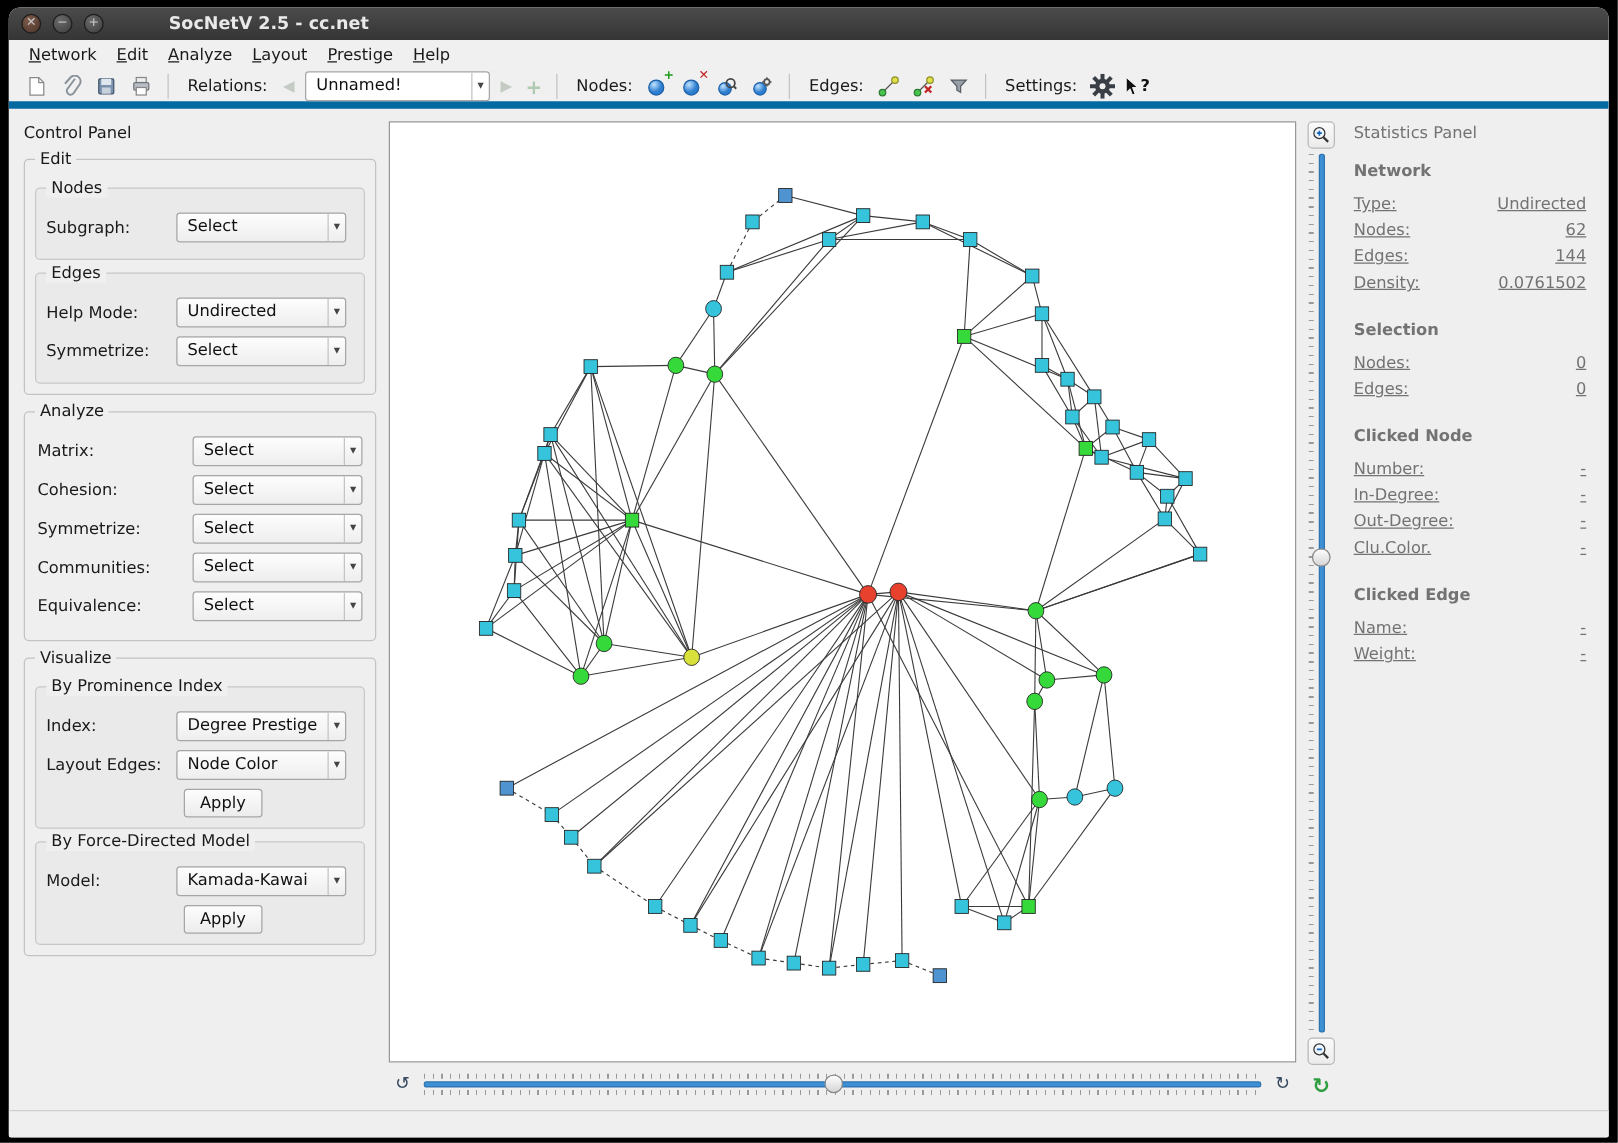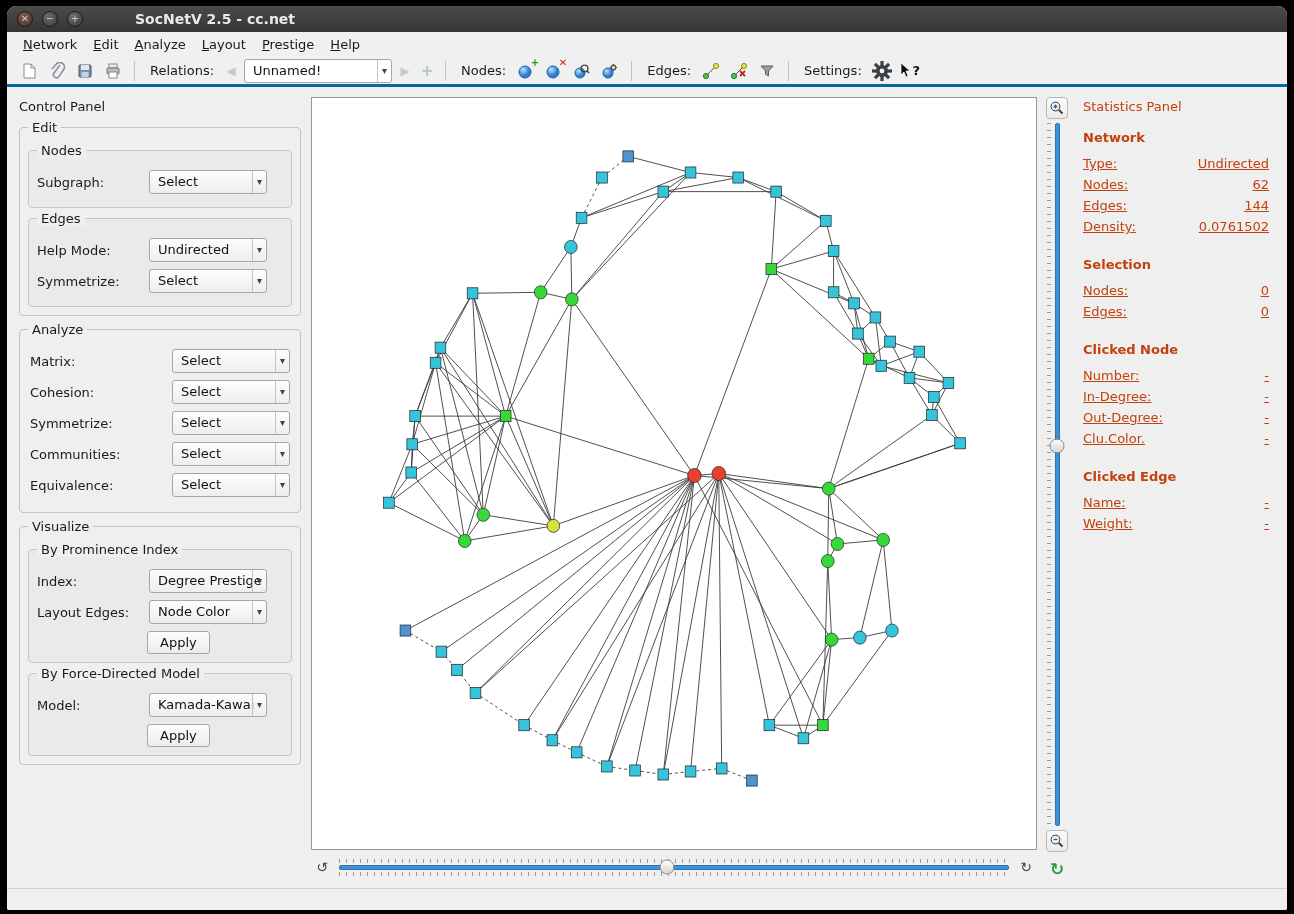--- a/index.html
+++ b/index.html
@@ -15,45 +15,45 @@
             color:#c9c9c9; font-size:10px; line-height:14px; text-align:center; cursor:default; }
   .winbtn.close { background:radial-gradient(circle at 35% 30%, #7d5a4a, #4a3328); }
   .titletext { color:#e9e9e9; font-size:14px; font-weight:bold; }
 
   
   .menubar { height:25px; background:#f0f0f1; display:flex; align-items:center; padding:0 8px; flex:none; font-size:13px; color:#1a1a1a; }
   .menu-item { display:inline-block; padding:3px 8px; }
   .menu-item::first-letter { text-decoration:underline; }
 
   
-  .toolbar { height:30px; background:#f0f0f1; border-bottom:3px solid #0369a1; display:flex; align-items:center; padding:0 10px; gap:4px; flex:none; font-size:13px; color:#1a1a1a; }
+  .toolbar { height:30px; background:#f0f0f1; border-bottom:6px solid #0369a1; display:flex; align-items:center; padding:0 10px; gap:4px; flex:none; font-size:13px; color:#1a1a1a; }
   .tb-btn { width:24px; height:24px; display:flex; align-items:center; justify-content:center; border-radius:3px; position:relative; }
   .tb-sep { width:1px; height:20px; background:#c2c2c3; margin:0 5px; }
   .tb-label { margin:0 4px 0 6px; }
   .tb-arrow { color:#9fae9f; font-size:12px; opacity:.55; width:18px; text-align:center; }
   .tb-plus { color:#7fae7f; font-size:16px; font-weight:bold; opacity:.55; width:18px; text-align:center; }
   .combo { position:relative; height:24px; line-height:22px; background:linear-gradient(#fdfdfd,#eeeeef); border:1px solid #a6a6a7; border-radius:3px;
            font-size:13px; padding:0 20px 0 8px; overflow:hidden; white-space:nowrap; color:#111; }
   .combo .combo-arrow { position:absolute; right:4px; top:0; line-height:22px; font-size:10px; color:#444; border-left:1px solid #c4c4c5; padding-left:4px; }
   .relations-combo { width:148px; background:#fff; }
   .badge { position:absolute; right:-1px; top:-1px; font-size:10px; font-weight:bold; line-height:10px; }
   .cursor-q { font-size:13px; font-weight:bold; color:#111; margin-left:1px; }
 
   
   .main { flex:1; display:grid; grid-template-columns:290px 1fr 28px 202px; gap:6px; padding:10px 8px 6px 8px; min-height:0; }
 
   
   .control-panel { font-size:13px; color:#1a1a1a; padding:0 2px; }
   .panel-title { margin:2px 0 10px 2px; }
   .groupbox { position:relative; border:1px solid #c3c3c4; border-radius:4px; margin:13px 2px 0 2px; padding:12px 8px 8px 8px; }
   .gb-title { position:absolute; top:-8px; left:8px; background:#efeff0; padding:0 4px; font-size:13px; }
-  .subbox { position:relative; border:1px solid #c8c8c9; border-radius:4px; margin:10px 0 0 0; padding:12px 22px 6px 6px; background:#eaeaeb; }
+  .subbox { position:relative; border:1px solid #c8c8c9; border-radius:4px; margin:10px 0 0 0; padding:12px 12px 6px 6px; background:#eaeaeb; }
   .subbox .gb-title { background:#efeff0; }
   .cp-row { display:flex; align-items:center; justify-content:space-between; margin:7px 2px; }
-  .cp-combo { width:118px; flex:none; }
+  .cp-combo { width:136px; flex:none; }
   .apply-row { padding-left:112px; margin:6px 0 2px 0; }
   .apply-btn { display:inline-block; min-width:60px; text-align:center; padding:3px 12px; font-size:13px;
                background:linear-gradient(#fdfdfd,#ececec); border:1px solid #a6a6a7; border-radius:3px; color:#111; }
 
   
   .center-col { display:flex; flex-direction:column; min-height:0; }
   .graph-canvas { flex:1; background:#fff; border:1px solid #979798; position:relative; min-height:0; }
   .graph-canvas svg { position:absolute; inset:0; width:100%; height:100%; }
   .hslider-row { height:32px; display:flex; align-items:center; gap:6px; padding:2px 0 0 0; flex:none; }
   .round-btn { width:22px; height:22px; border-radius:4px; display:flex; align-items:center; justify-content:center;
@@ -70,21 +70,21 @@
               display:flex; align-items:center; justify-content:center; flex:none; }
   .vslider { flex:1; width:22px; position:relative; display:flex; justify-content:center; }
   .vticks { position:absolute; left:1px; top:0; bottom:0; width:4px;
             background-image:repeating-linear-gradient(to bottom,#9a9a9a 0 1px,transparent 1px 7px); }
   .vgroove { width:5px; height:100%; background:#3d8fd6; border:1px solid #2f74ad; border-radius:2px; position:relative; }
   .vhandle { position:absolute; top:46%; left:50%; transform:translate(-50%,-50%); width:15px; height:15px; border-radius:50%;
              background:linear-gradient(#fefefe,#d5d5d6); border:1px solid #8a8a8b; }
   .reset-btn { width:22px; height:26px; display:flex; align-items:center; justify-content:center; color:#2e9e3e; font-size:17px; font-weight:bold; flex:none; }
 
   
-  .stats-panel { font-size:13px; color:#c2410c; padding:2px 10px 0 6px; }
+  .stats-panel { font-size:13px; color:#737373; padding:2px 10px 0 6px; }
   .stats-title { margin-bottom:16px; }
   .stats-section { margin-bottom:20px; }
   .stats-header { font-weight:bold; margin-bottom:8px; }
   .stats-row { display:flex; justify-content:space-between; line-height:21px;text-decoration:underline; }
   .stats-row .val { text-align:right; }
 
   
   .statusbar { height:22px; background:#efeff0; border-top:1px solid #cfcfd0; flex:none; }
 
   .icon-svg { display:block; }

